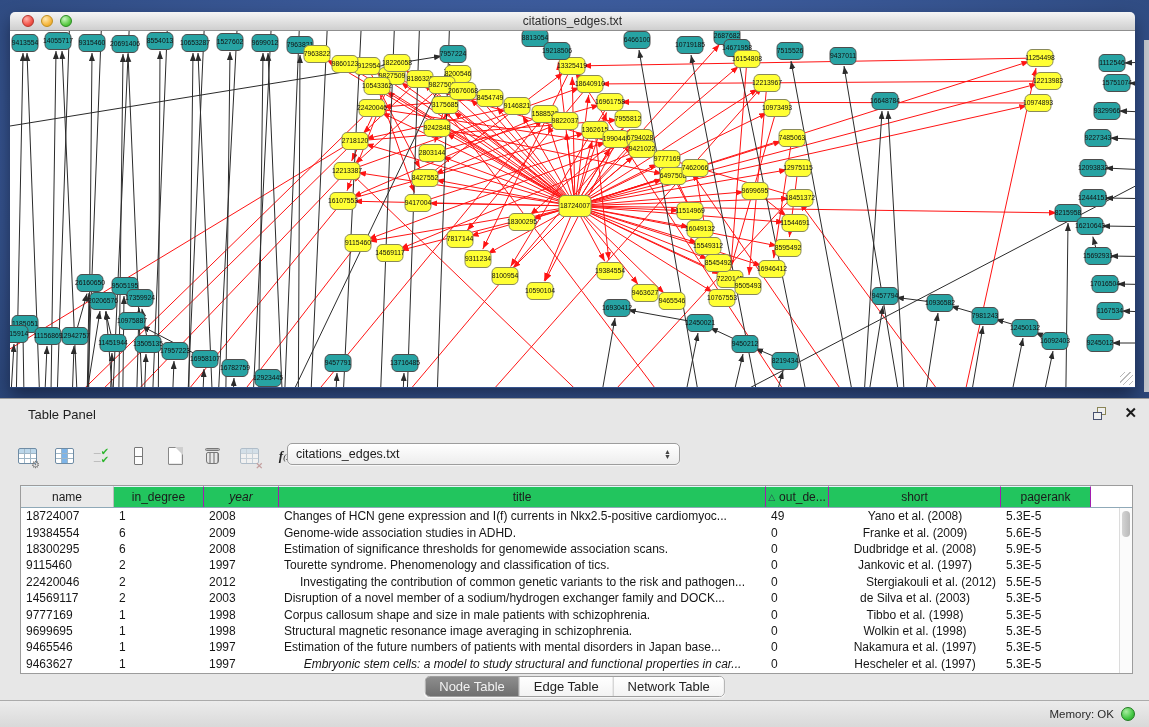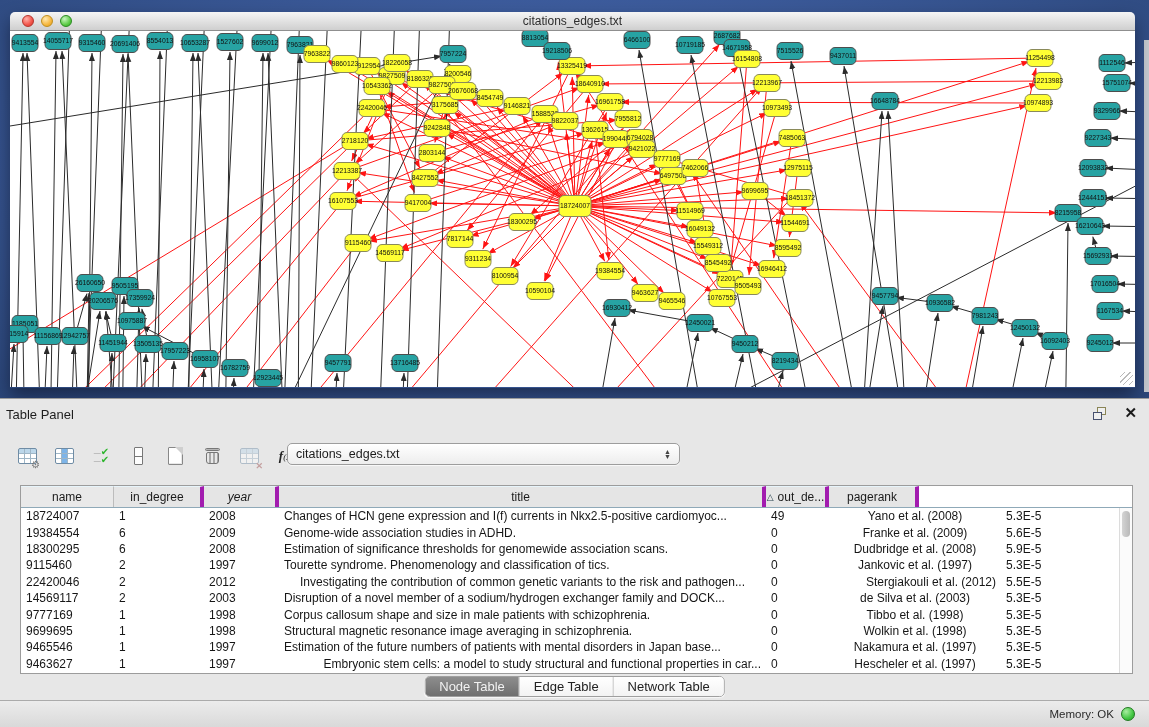--- a/index.html
+++ b/index.html
@@ -24,21 +24,21 @@
   .light.green { background:radial-gradient(circle at 35% 30%, #c9f5c0, #5ecc48 60%, #2fa323); border:1px solid #2a8c20; }
   .net-canvas { position:relative; width:1125px; height:356px; background:#ffffff; overflow:hidden; }
   .net-canvas svg { position:absolute; left:0; top:0; }
   .resize-grip { position:absolute; right:2px; bottom:2px; width:13px; height:13px;
     background:repeating-linear-gradient(135deg, transparent 0 3px, #a9a9a9 3px 4px); opacity:.8; }
 
   
   .table-panel { position:absolute; left:0; top:398px; width:1149px; height:302px;
     background:#e7e7e7; border-top:1px solid #9b9b9b; }
   .panel-header { position:absolute; left:0; top:0; width:100%; height:30px; }
-  .panel-title { position:absolute; left:6px; top:8px; font-size:13px; color:#1e1e1e; }
+  .panel-title { position:absolute; left:28px; top:8px; font-size:13px; color:#1e1e1e; }
   .panel-float { position:absolute; right:40px; top:8px; width:16px; height:15px; cursor:pointer; }
   .panel-float .sq1 { position:absolute; left:4px; top:0; width:9px; height:8px; border:1.5px solid #8a8556; background:#efefef; }
   .panel-float .sq2 { position:absolute; left:0; top:5px; width:9px; height:8px; border:1.5px solid #46506e; background:#efefef; }
   .panel-close { position:absolute; right:12px; top:5px; font-size:15px; font-weight:bold; color:#1a1a1a; cursor:pointer; }
 
   .toolbar { position:absolute; left:14px; top:40px; height:34px; display:flex; align-items:center; gap:11px; }
   .tool { width:26px; height:26px; display:flex; align-items:center; justify-content:center; position:relative; cursor:pointer; }
   .mini-table { width:19px; height:16px; border:1px solid #6f8ca5; border-radius:2px;
     background:linear-gradient(#bcd7ea 0 4px, #ffffff 4px),
                linear-gradient(#fff,#fff); position:relative; background-color:#fff; }
@@ -63,21 +63,21 @@
   .fx small { font-size:9px; font-weight:normal; }
   .combo { position:absolute; left:287px; top:44px; width:393px; height:22px; background:linear-gradient(#ffffff,#ededed);
     border:1px solid #9d9d9d; border-radius:5px; display:flex; align-items:center; padding:0 8px; cursor:pointer;
     box-shadow:0 1px 1px rgba(255,255,255,.8), inset 0 1px 0 #fff; }
   .combo-text { font-size:12.5px; color:#1c1c1c; flex:1; }
   .combo-arrows { display:flex; flex-direction:column; line-height:5px; font-size:7px; color:#444; }
 
   .datatable { position:absolute; left:20px; top:86px; width:1113px; height:189px;
     background:#fff; border:1px solid #9c9c9c; }
   .thead { display:flex; height:22px; border-bottom:1px solid #8fa9b8; }
-  .th { background:#e5e5e5; border-right:4px solid #a21caf; border-top:1px solid #e7f4fa;
+  .th { background:#22c55e; border-right:1px solid #a21caf; border-top:1px solid #e7f4fa;
     display:flex; align-items:center; justify-content:center; font-size:12px; color:#1b1b1b; gap:4px; }
   .th.gray { background:#e9e9e9; border-right:1px solid #bcbcbc; }
   .sort-tri { font-size:9px; color:#28424e; }
   .tbody .tr { display:flex; height:16.4px; align-items:center; }
   .td { font-size:12px; color:#161616; padding:0 5px; white-space:nowrap; overflow:hidden; }
   .scrollbar { position:absolute; right:0; top:22px; bottom:0; width:13px; background:#fbfbfb; border-left:1px solid #dcdcdc; }
   .thumb { position:absolute; left:2px; top:3px; width:8px; height:26px; background:linear-gradient(to right,#d4d4d4,#b9b9b9); border-radius:5px; }
 
   .tabs { position:absolute; left:50%; transform:translateX(-50%); top:277px; display:flex; height:21px;
     border:1px solid #9f9f9f; border-radius:5px; overflow:hidden; background:#fff;
@@ -890,20 +890,23 @@
           <div class="th" style="width: 75px; font-style: italic;">
             <span>year</span>
           </div>
           <div class="th" style="width: 487px;">
             <span>title</span>
           </div>
           <div class="th" style="width: 63px;">
             <span class="sort-tri">△</span>
             <span>out_de...</span>
           </div>
+          <div class="th" style="width: 172px;">
+            <span>short</span>
+          </div>
           <div class="th" style="width: 90px;">
             <span>pagerank</span>
           </div>
         </div>
       <div class="tbody" id="tbody">
           <div class="tr">
             <div class="td" style="width: 93px; text-align: left;">18724007</div>
             <div class="td" style="width: 90px; text-align: left;">1</div>
             <div class="td" style="width: 75px; text-align: left;">2008</div>
             <div class="td" style="width: 487px; text-align: left;">Changes of HCN gene expression and I(f) currents in Nkx2.5-positive cardiomyoc...</div>
@@ -980,21 +983,21 @@
             <div class="td" style="width: 75px; text-align: left;">1997</div>
             <div class="td" style="width: 487px; text-align: left;">Estimation of the future numbers of patients with mental disorders in Japan base...</div>
             <div class="td" style="width: 63px; text-align: left;">0</div>
             <div class="td" style="width: 172px; text-align: center;">Nakamura et al. (1997)</div>
             <div class="td" style="width: 90px; text-align: left;">5.3E-5</div>
           </div>
           <div class="tr">
             <div class="td" style="width: 93px; text-align: left;">9463627</div>
             <div class="td" style="width: 90px; text-align: left;">1</div>
             <div class="td" style="width: 75px; text-align: left;">1997</div>
-            <div class="td" style="width: 487px; text-align: right;">Embryonic stem cells: a model to study structural and functional properties in car...</div>
+            <div class="td" style="width: 487px; text-align: center; font-style: italic;">Embryonic stem cells: a model to study structural and functional properties in car...</div>
             <div class="td" style="width: 63px; text-align: left;">0</div>
             <div class="td" style="width: 172px; text-align: center;">Hescheler et al. (1997)</div>
             <div class="td" style="width: 90px; text-align: left;">5.3E-5</div>
           </div>
         </div>
       <div class="scrollbar">
           <div class="thumb"></div>
         </div>
     </div>
 

